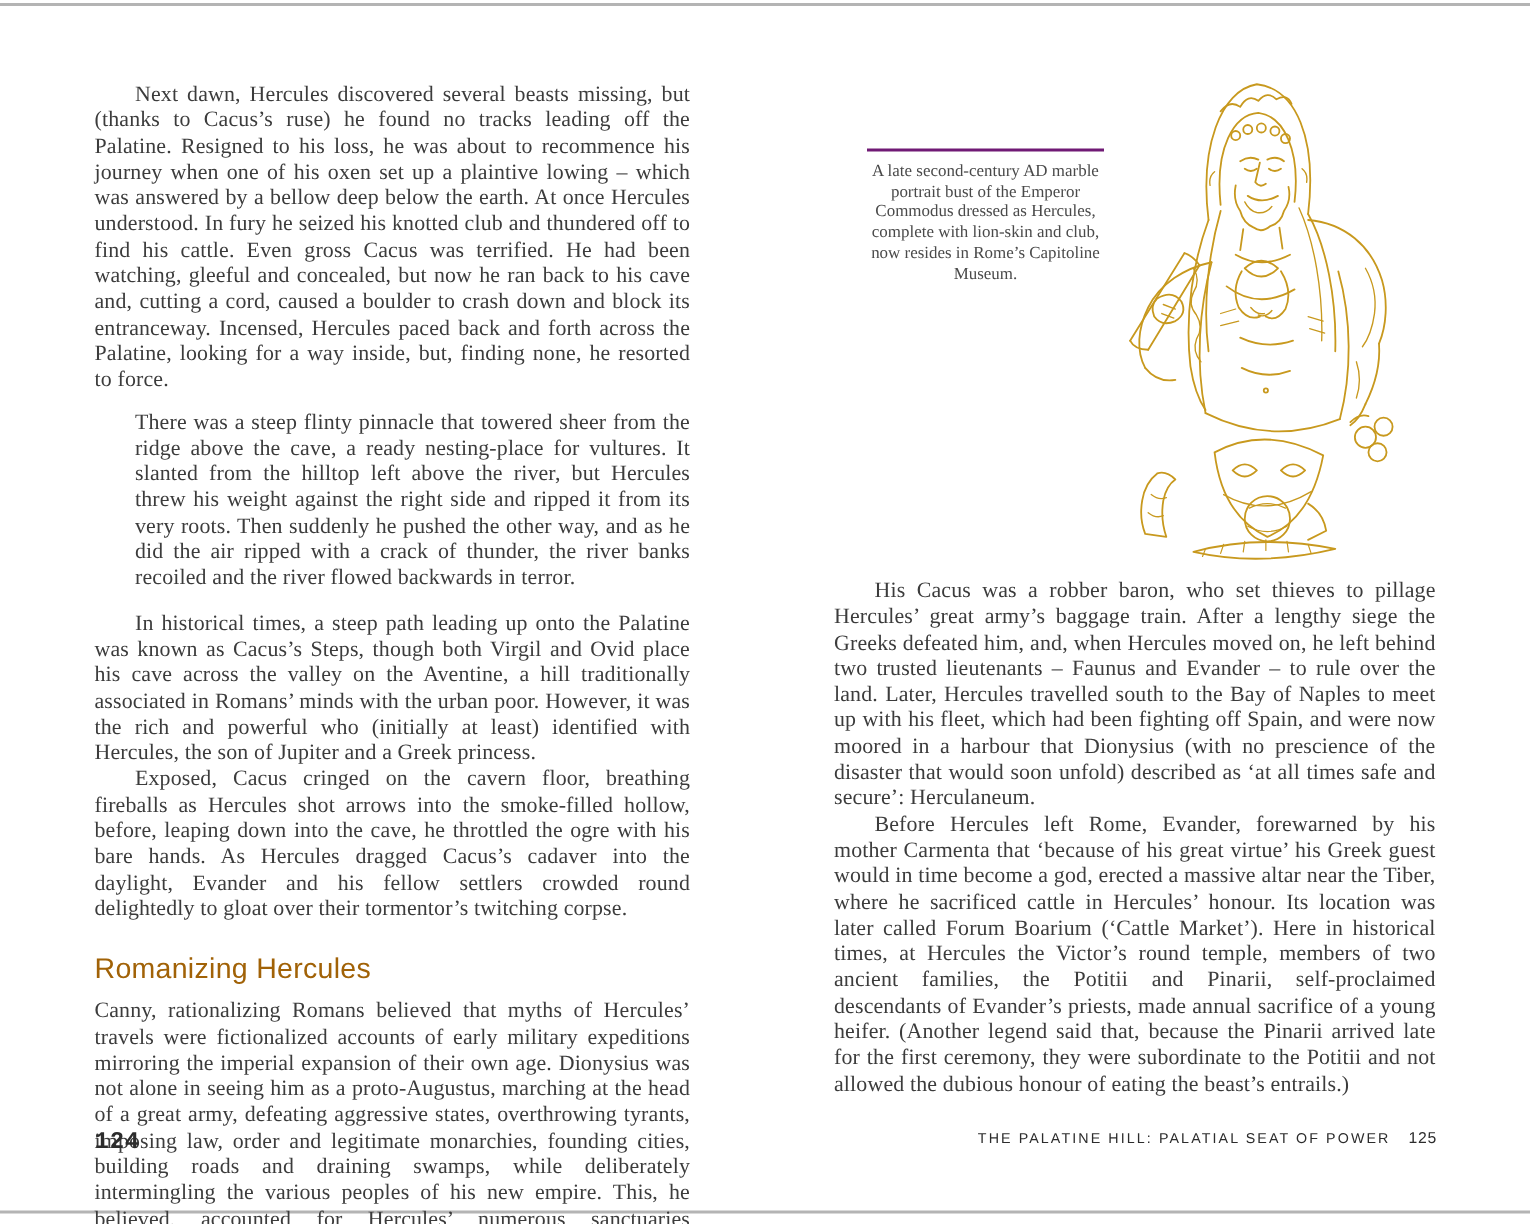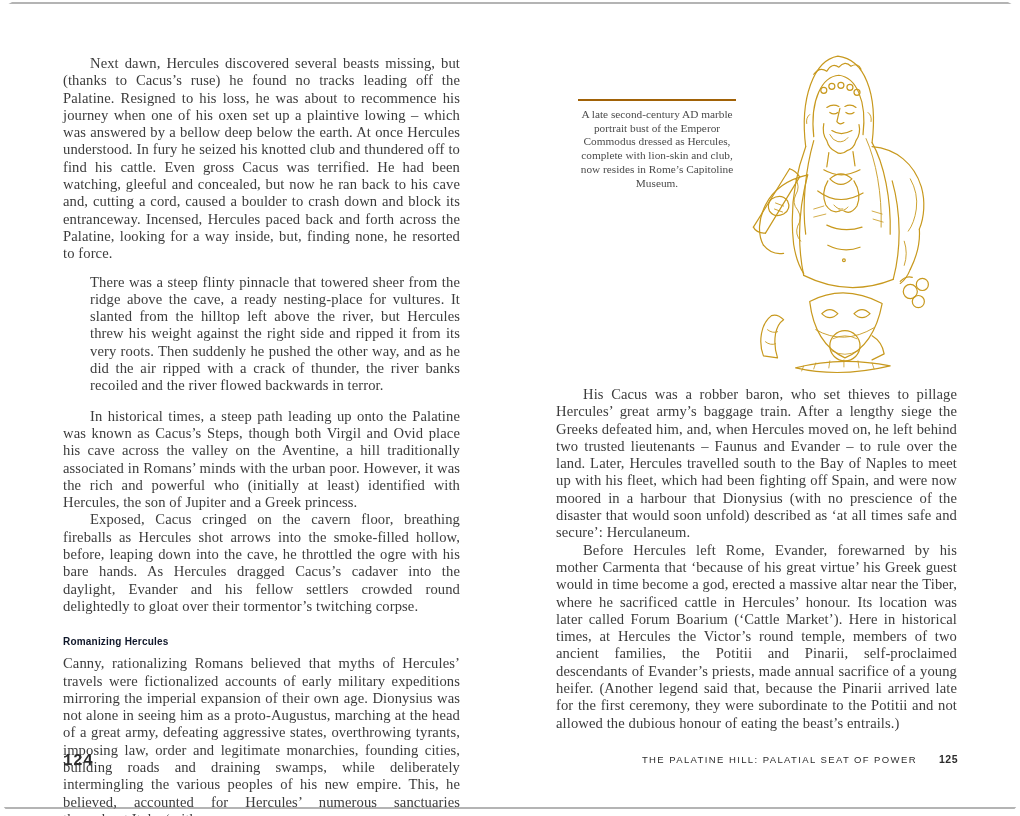--- a/index.html
+++ b/index.html
@@ -1,61 +1,61 @@
 <!DOCTYPE html>
 <html><head>
 <meta charset="utf-8">
 <style>
   html,body { margin:0; padding:0; background:#fff; }
   .spread {
     position:relative; width:1020px; height:816px; background:#ffffff;
-    font-family:"Liberation Serif", serif; overflow:hidden;border-radius:21px;
+    font-family:"Liberation Serif", serif; overflow:hidden;
   }
   .edge { position:absolute; left:0; right:0; height:2px; background:#b4b4b4; }
   .edge-top { top:2px; }
   .edge-bottom { top:807px; }
 
   
   .text-col p {
     margin:0; font-size:14.6px; line-height:17.3px; color:#3c3c3c;
     text-align:justify; letter-spacing:0.1px;
   }
   .indent { text-indent:27px; }
   .left-col  { position:absolute; left:63px;  top:55px; width:397px; }
   .right-col { position:absolute; left:556px; top:386px; width:401px; }
   .quote { margin:11px 0 13px 27px !important; }
 
   .heading {
     margin:21px 0 8px 0; font-family:"Liberation Sans", sans-serif;
-    font-weight:bold; font-size:10px; color:#0f172a; letter-spacing:0.2px;
+    font-weight:normal; font-size:19px; color:#a16207; letter-spacing:0.2px;
   }
 
   
   .caption-box {
     position:absolute; left:578px; top:99px; width:158px;
-    border-top:2px solid #a16207; padding-top:7px;
+    border-top:2px solid #701a75; padding-top:7px;
     font-size:11.3px; line-height:13.7px; color:#4a4a4a; text-align:center;
   }
 
   
   .illustration { position:absolute; left:743px; top:28px; width:232px; height:352px; }
 
   
   .pagenum-left {
     position:absolute; left:63px; top:752px;
     font-family:Liberation Mono, monospace; font-size:16px; font-weight:bold;
     color:#2c2c2c; letter-spacing:0.5px;
   }
   .footer-right {
     position:absolute; left:556px; top:753px; width:402px; text-align:right;
     font-family:"Liberation Sans", sans-serif; font-size:9.5px; letter-spacing:1.4px;
     color:#2c2c2c; font-weight:500; white-space:nowrap;
   }
   .footer-right .num {
-    font-weight:bold; font-size:10.5px; letter-spacing:0.5px; margin-left:22px;
+    font-weight:normal; font-size:10.5px; letter-spacing:0.5px; margin-left:12px;
   }
 </style>
 </head>
 <body>
 
 <div class="spread">
   <div class="edge edge-top"></div>
   <div class="edge edge-bottom"></div>
 
   <div class="text-col left-col">

